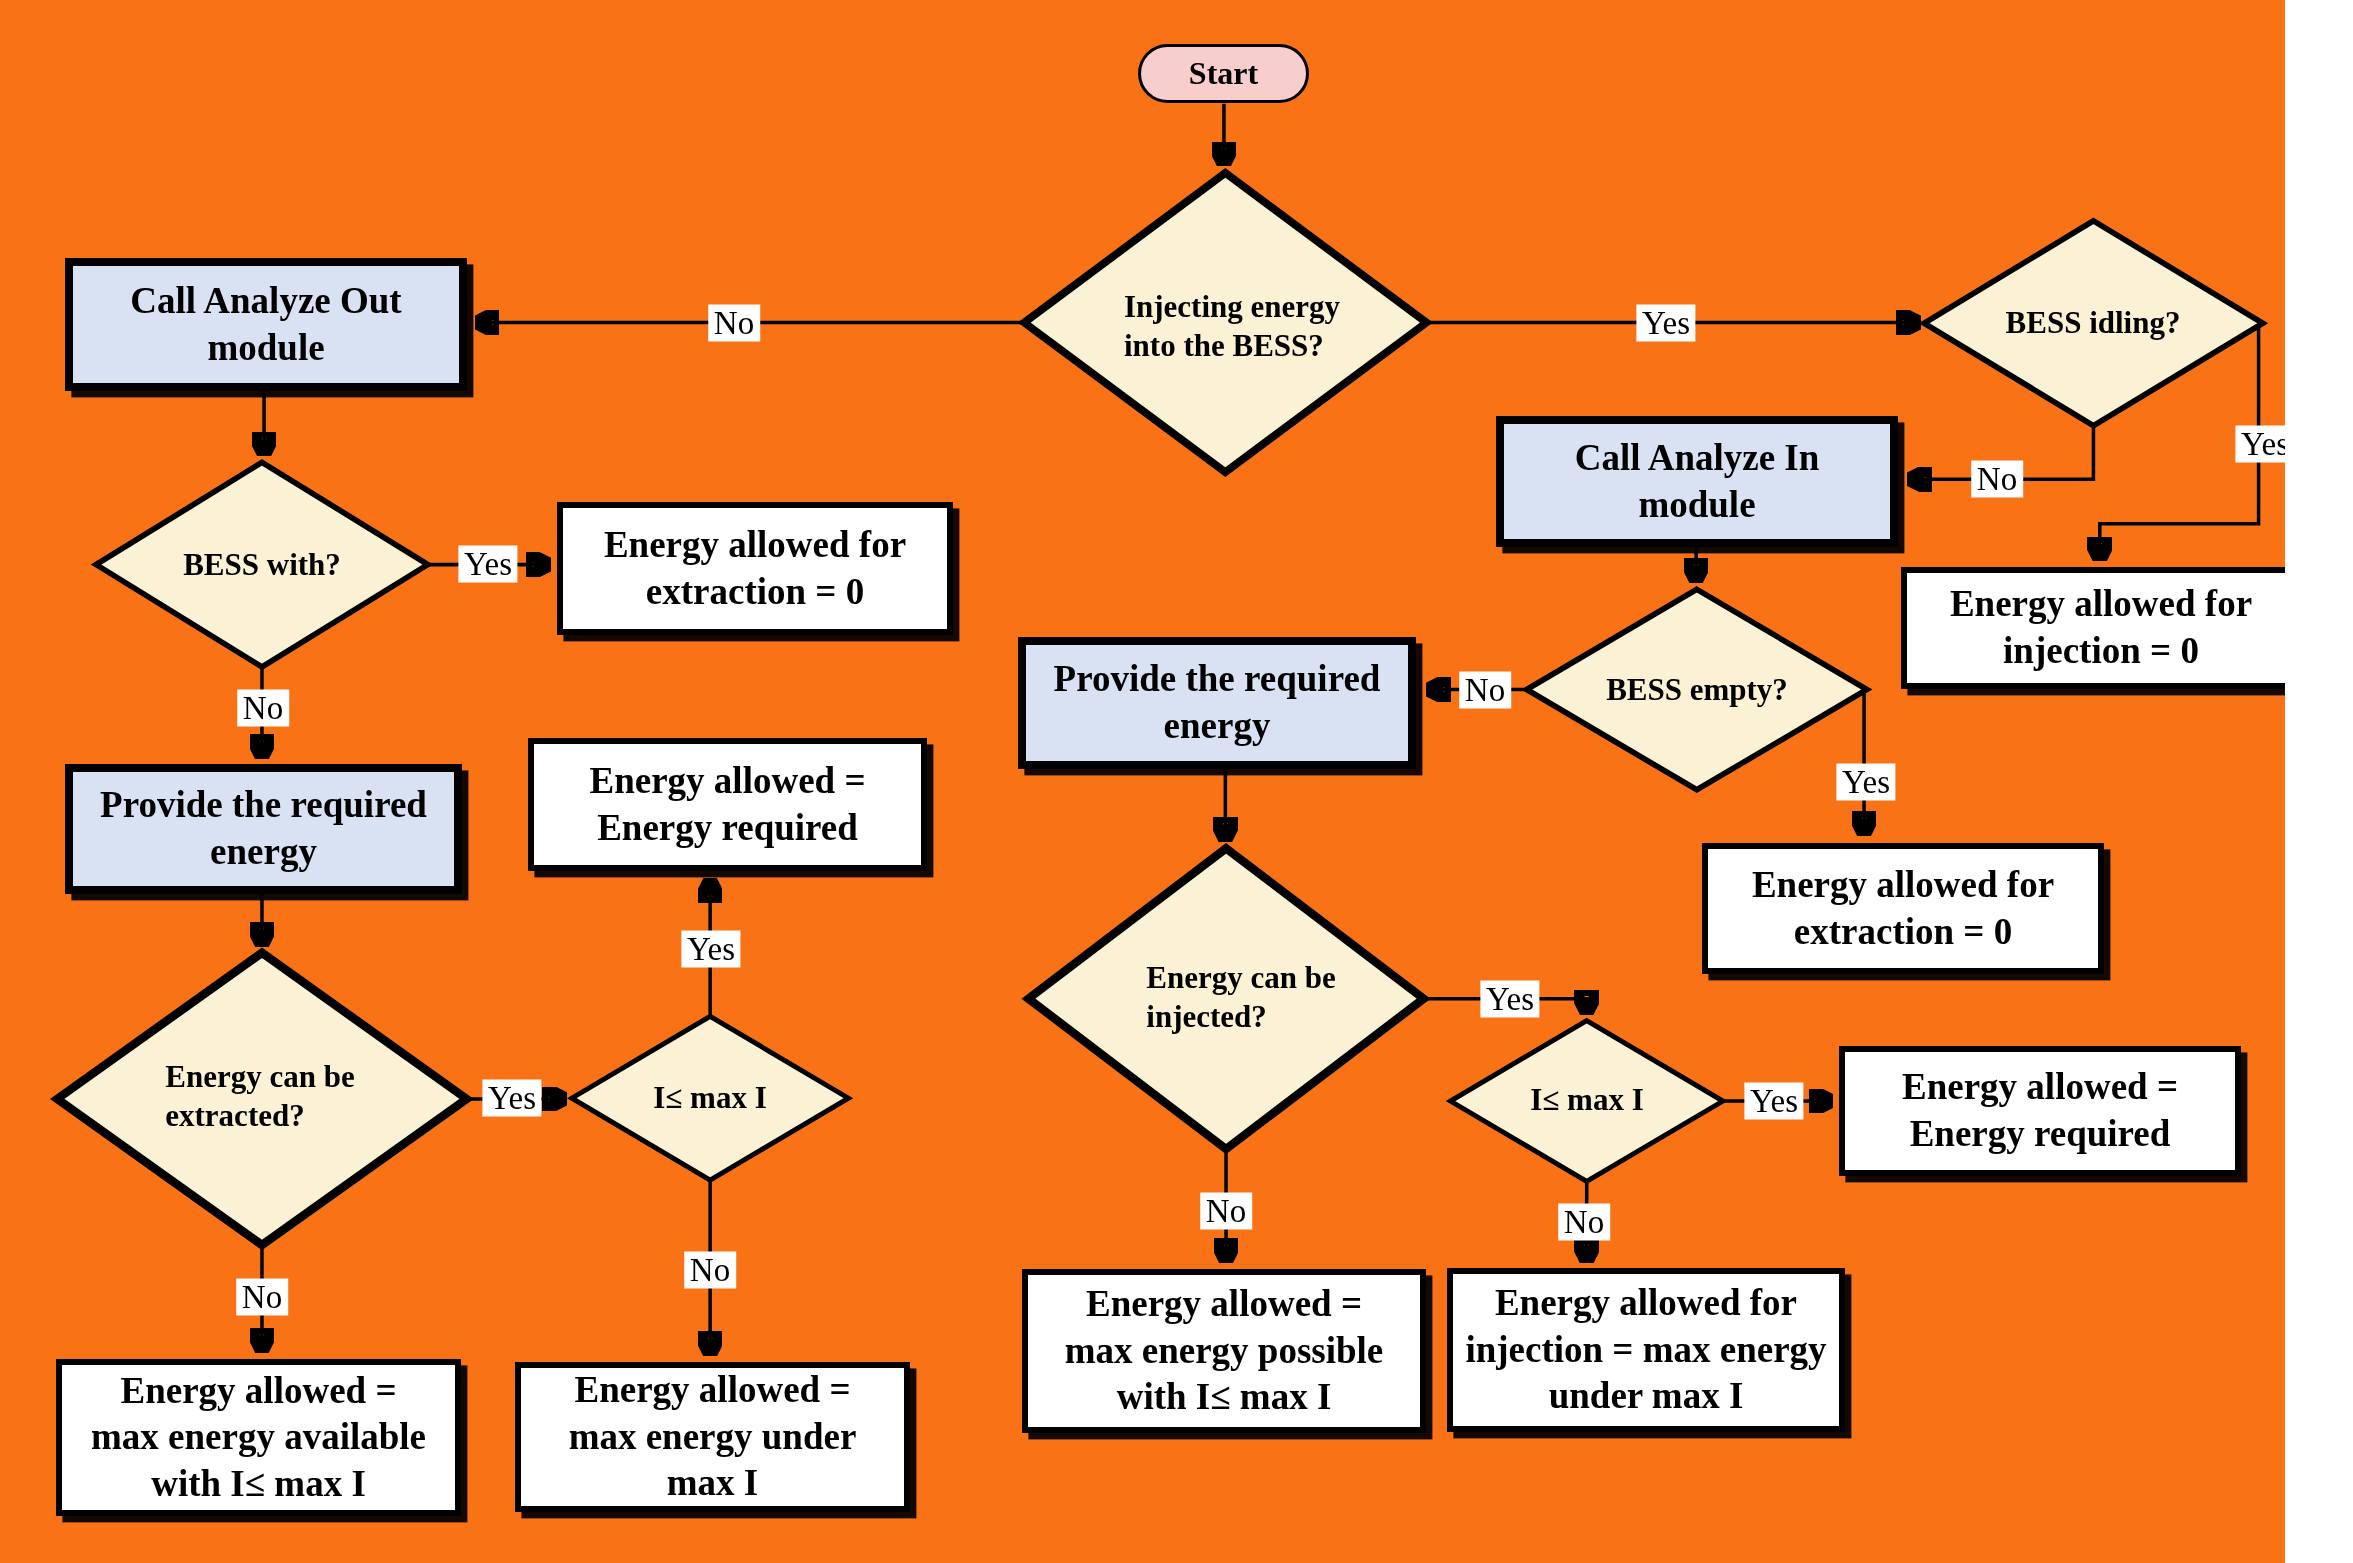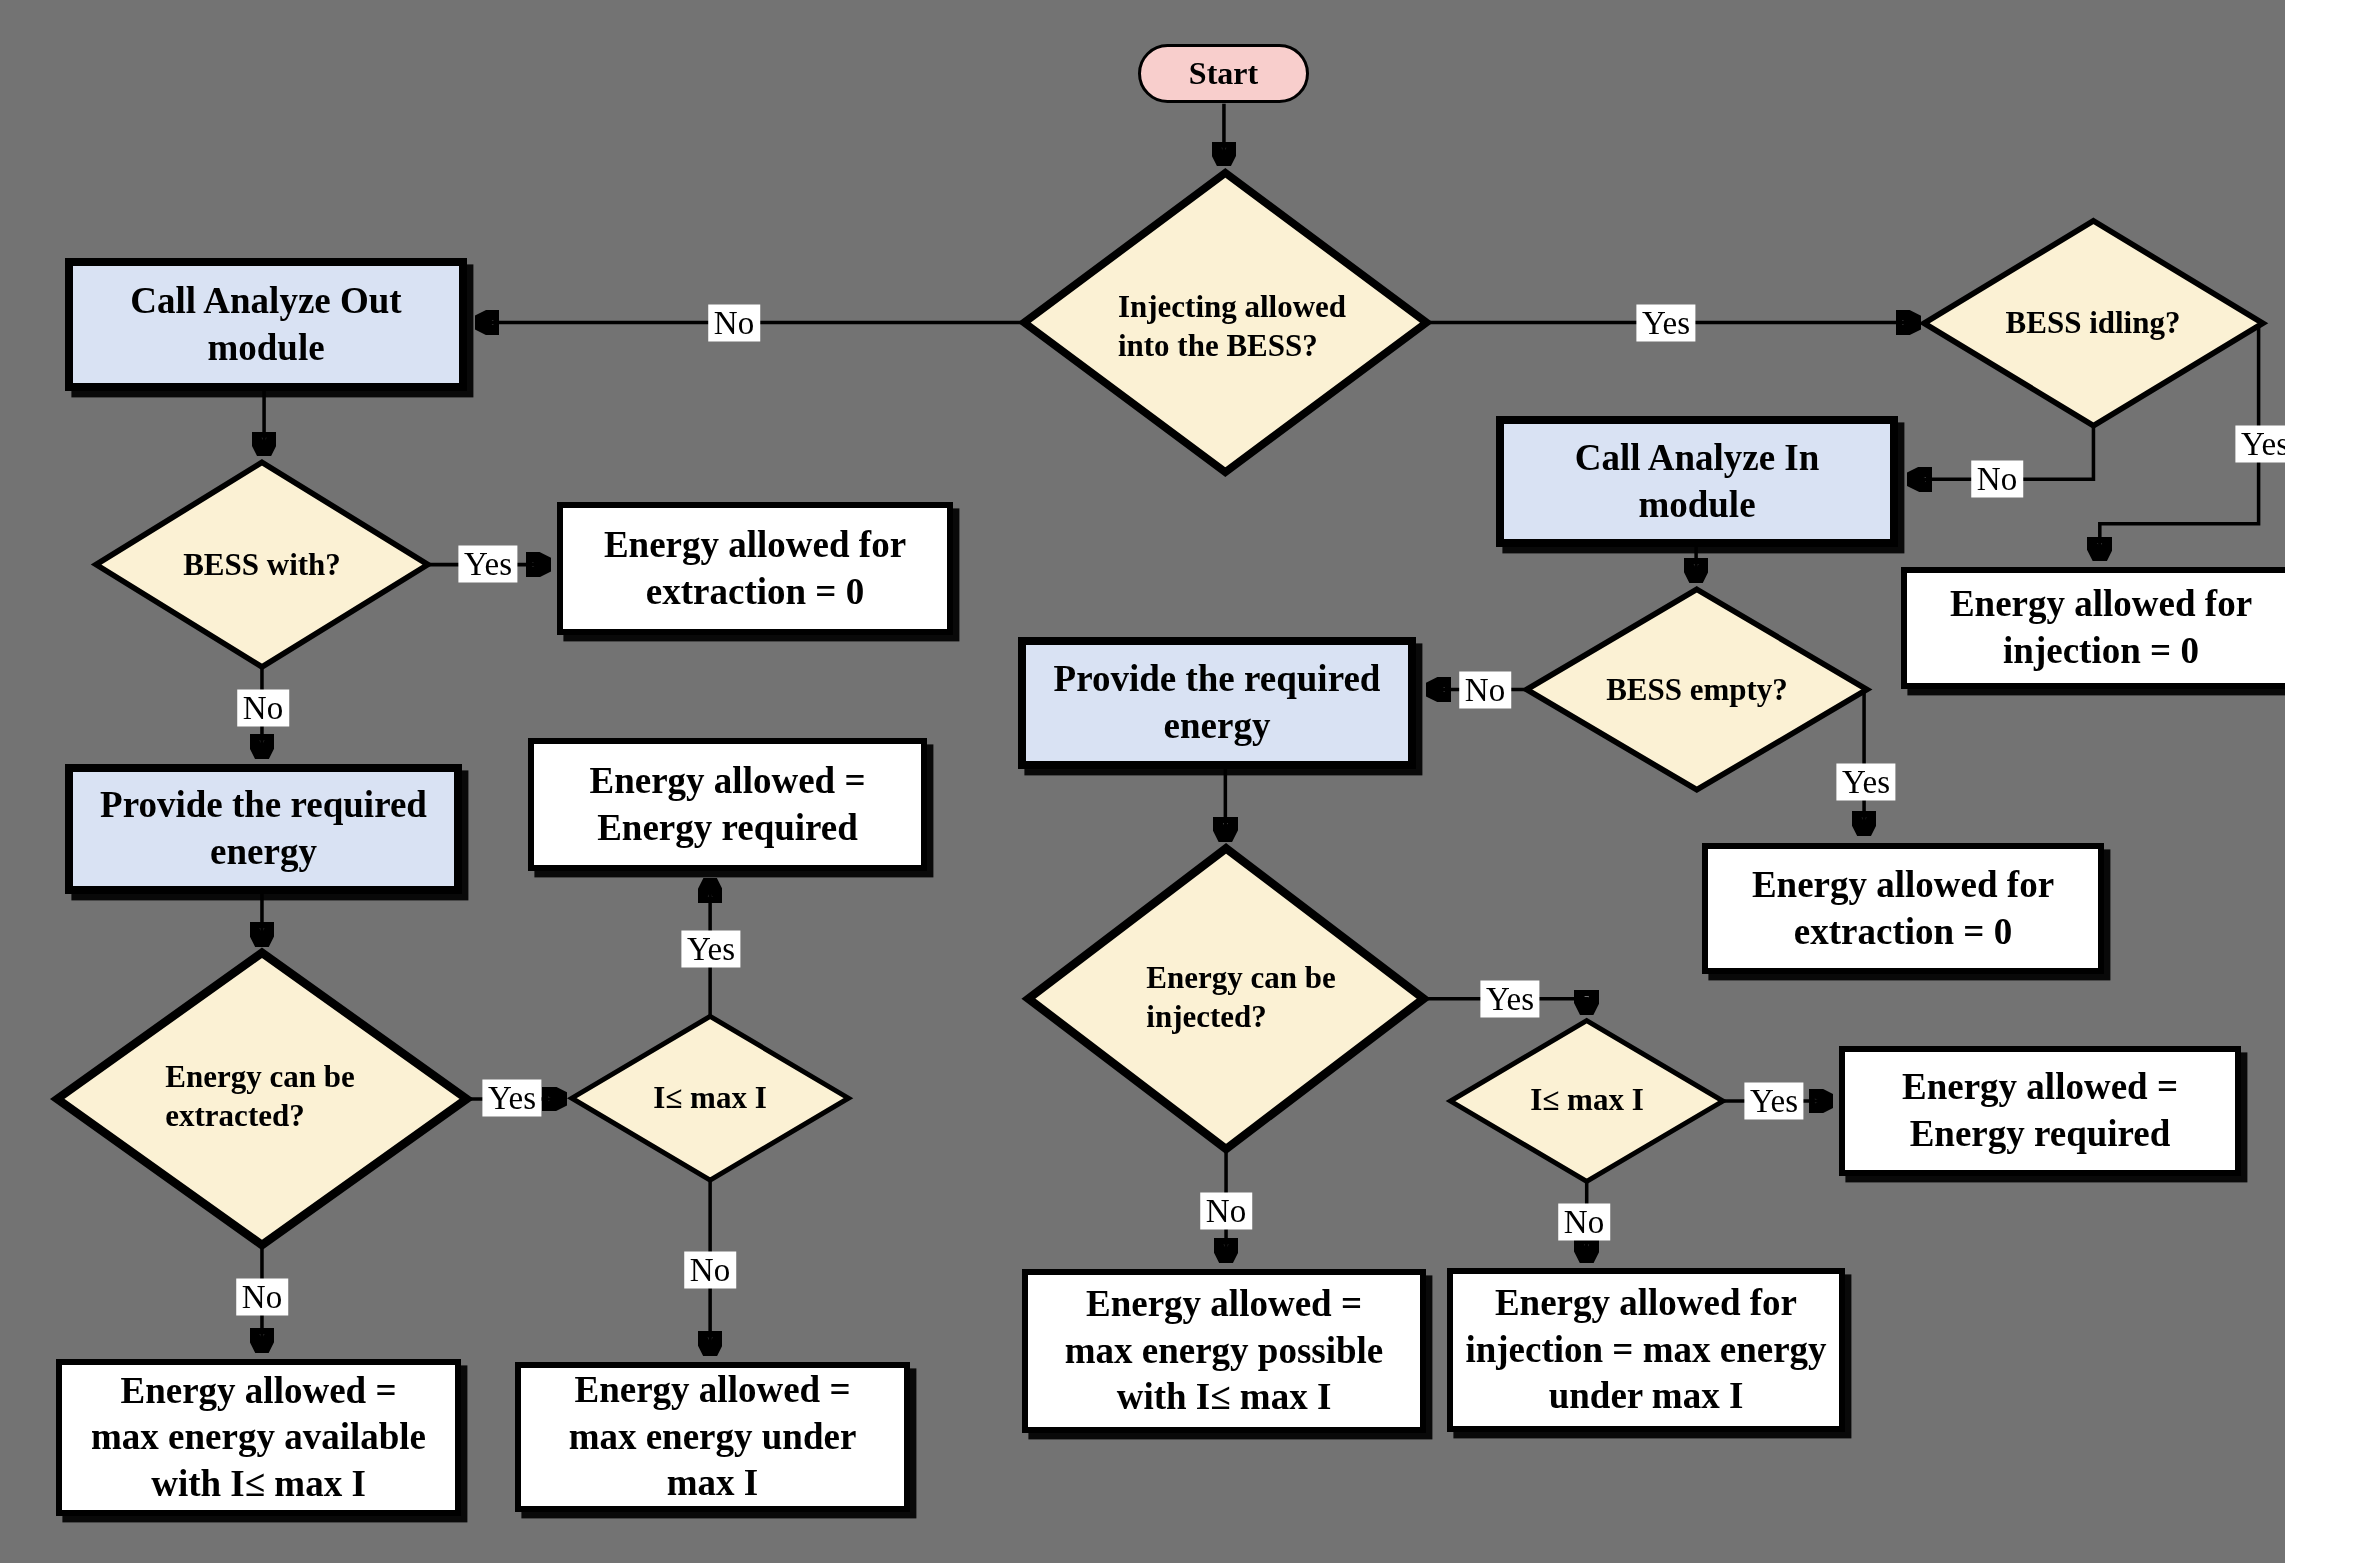--- a/index.html
+++ b/index.html
@@ -1,19 +1,19 @@
 <!DOCTYPE html>
 <html style="font-size:11.3px"><head>
 <meta charset="utf-8">
 <style>
   html,body{margin:0;padding:0;background:#fff;}
   #canvas{
     position:relative;
     width:2285px;height:1564px;
-    background:#737373;
+    background:#f97316;
     font-family:"Liberation Serif","DejaVu Serif",serif;
     overflow:hidden;
   }
   #edge-layer{position:absolute;left:0;top:0;width:2354px;height:1564px;}
   #edge-layer path{fill:none;stroke:#000;stroke-width:5;}
   #edge-layer polygon{stroke:#000;stroke-linejoin:miter;}
   .box{
     position:absolute;display:flex;align-items:center;justify-content:center;
     box-sizing:border-box;text-align:center;white-space:pre-line;
     font-weight:bold;font-size:37px;line-height:1.26;color:#000;
@@ -78,21 +78,21 @@
     <polygon points="2966,313 3206,458 2966,603 2726,458" stroke-width="8" fill="#FBF1D4"></polygon>
     <polygon points="2404,835 2645,977 2404,1119 2163,977" stroke-width="8" fill="#FBF1D4"></polygon>
     <polygon points="1737,1202 2017,1415 1737,1628 1457,1415" stroke-width="12" fill="#FBF1D4"></polygon>
     <polygon points="2248,1446 2441,1560 2248,1674 2055,1560" stroke-width="7" fill="#FBF1D4"></polygon>
   </svg>
 
   <div class="terminator" style="left:1138px;top:44px;width:171px;height:59px">
     <span>Start</span>
   </div>
 
-  <div class="dtext alignleft" style="left:1232px;top:326px">Injecting allowed
+  <div class="dtext alignleft" style="left:1232px;top:326px">Injecting energy
 into the BESS?</div>
   <div class="dtext" style="left:262px;top:565px">BESS with?</div>
   <div class="dtext alignleft" style="left:260px;top:1096px">Energy can be
 extracted?</div>
   <div class="dtext" style="left:710px;top:1098px">I≤ max I</div>
   <div class="dtext" style="left:2093px;top:323px">BESS idling?</div>
   <div class="dtext" style="left:1697px;top:690px">BESS empty?</div>
   <div class="dtext alignleft" style="left:1241px;top:997px">Energy can be
 injected?</div>
   <div class="dtext" style="left:1587px;top:1100px">I≤ max I</div>

